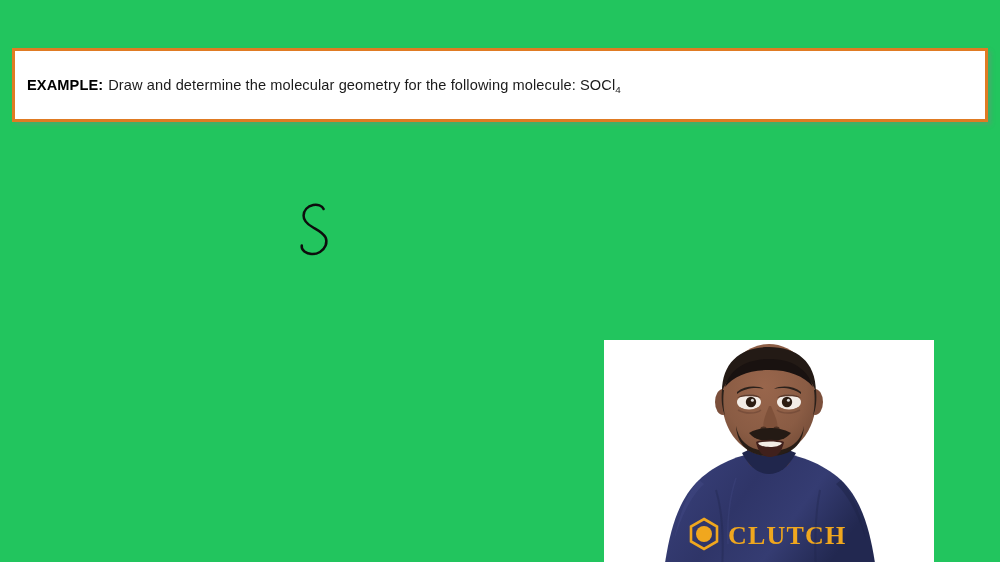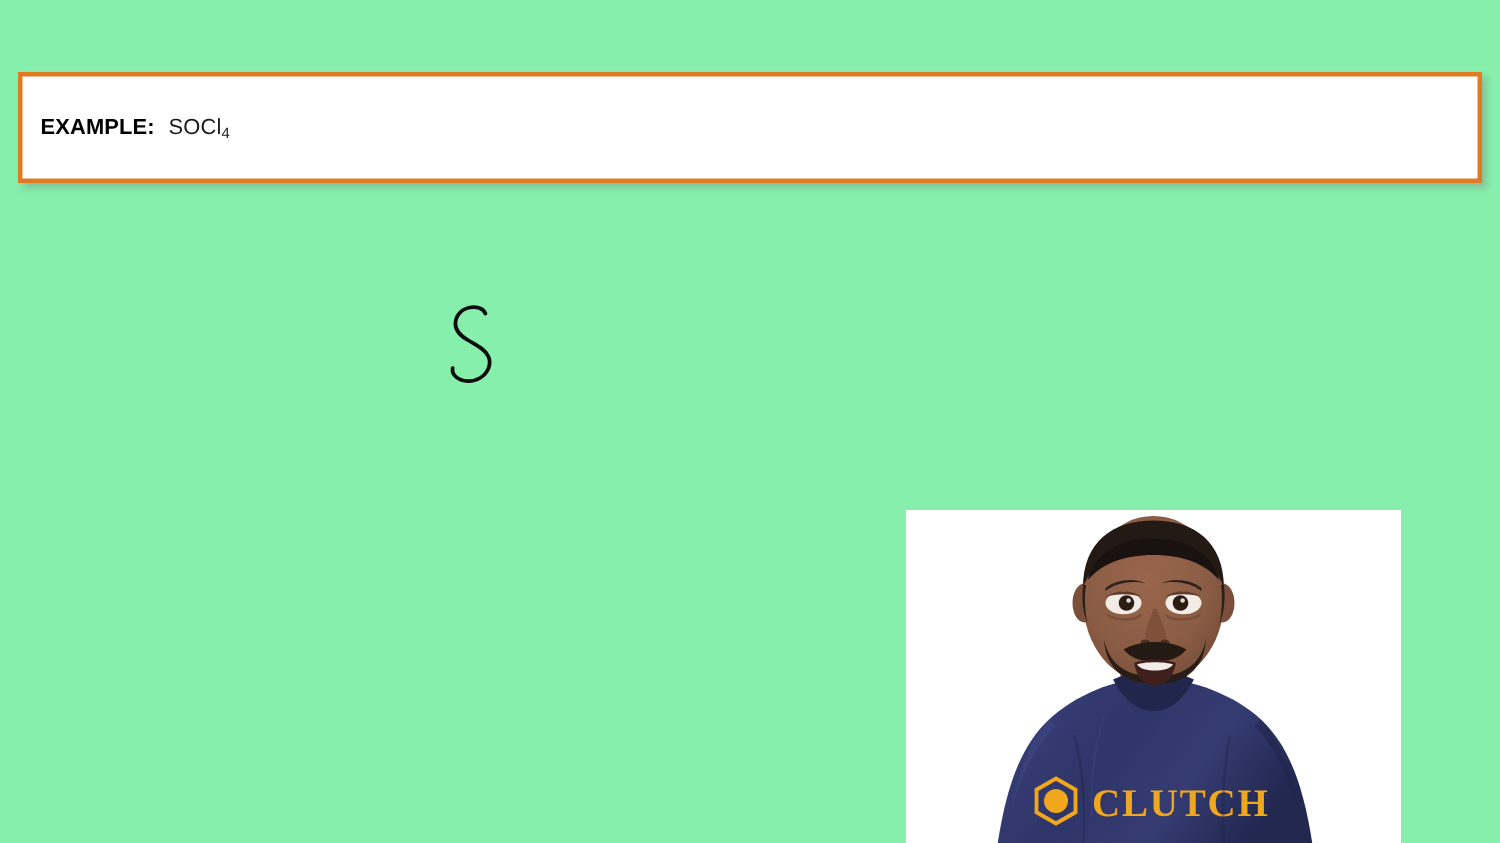--- a/index.html
+++ b/index.html
@@ -13,21 +13,21 @@
   body {
     background: #ffffff;
     font-family: "Liberation Sans", sans-serif;
     position: relative;
   }
 
   
   #whiteboard {
     position: absolute;
     inset: 0;
-    background: #86efac;
+    background: #22c55e;
   }
 
   
   #example-box {
     position: absolute;
     left: 12px;
     top: 48px;
     width: 976px;
     height: 74px;
     background: #ffffff;
@@ -93,20 +93,21 @@
   #instructor svg { display: block; }
 </style>
 </head>
 <body>
 
 <div id="whiteboard">
 
   <div id="example-box">
     <div id="example-text">
       <span id="example-label">EXAMPLE:</span>
+      <span>Draw and determine the molecular geometry for the following molecule:</span>
       <span class="formula">&nbsp;<span>SOCl</span><sub>4</sub></span>
     </div>
   </div>
 
   <div id="drawing-layer">
 
     <div id="atom-sulfur">
       <svg width="52" height="62" viewBox="0 0 52 62" aria-hidden="true">
 
         <path d="M31.6 7.0

